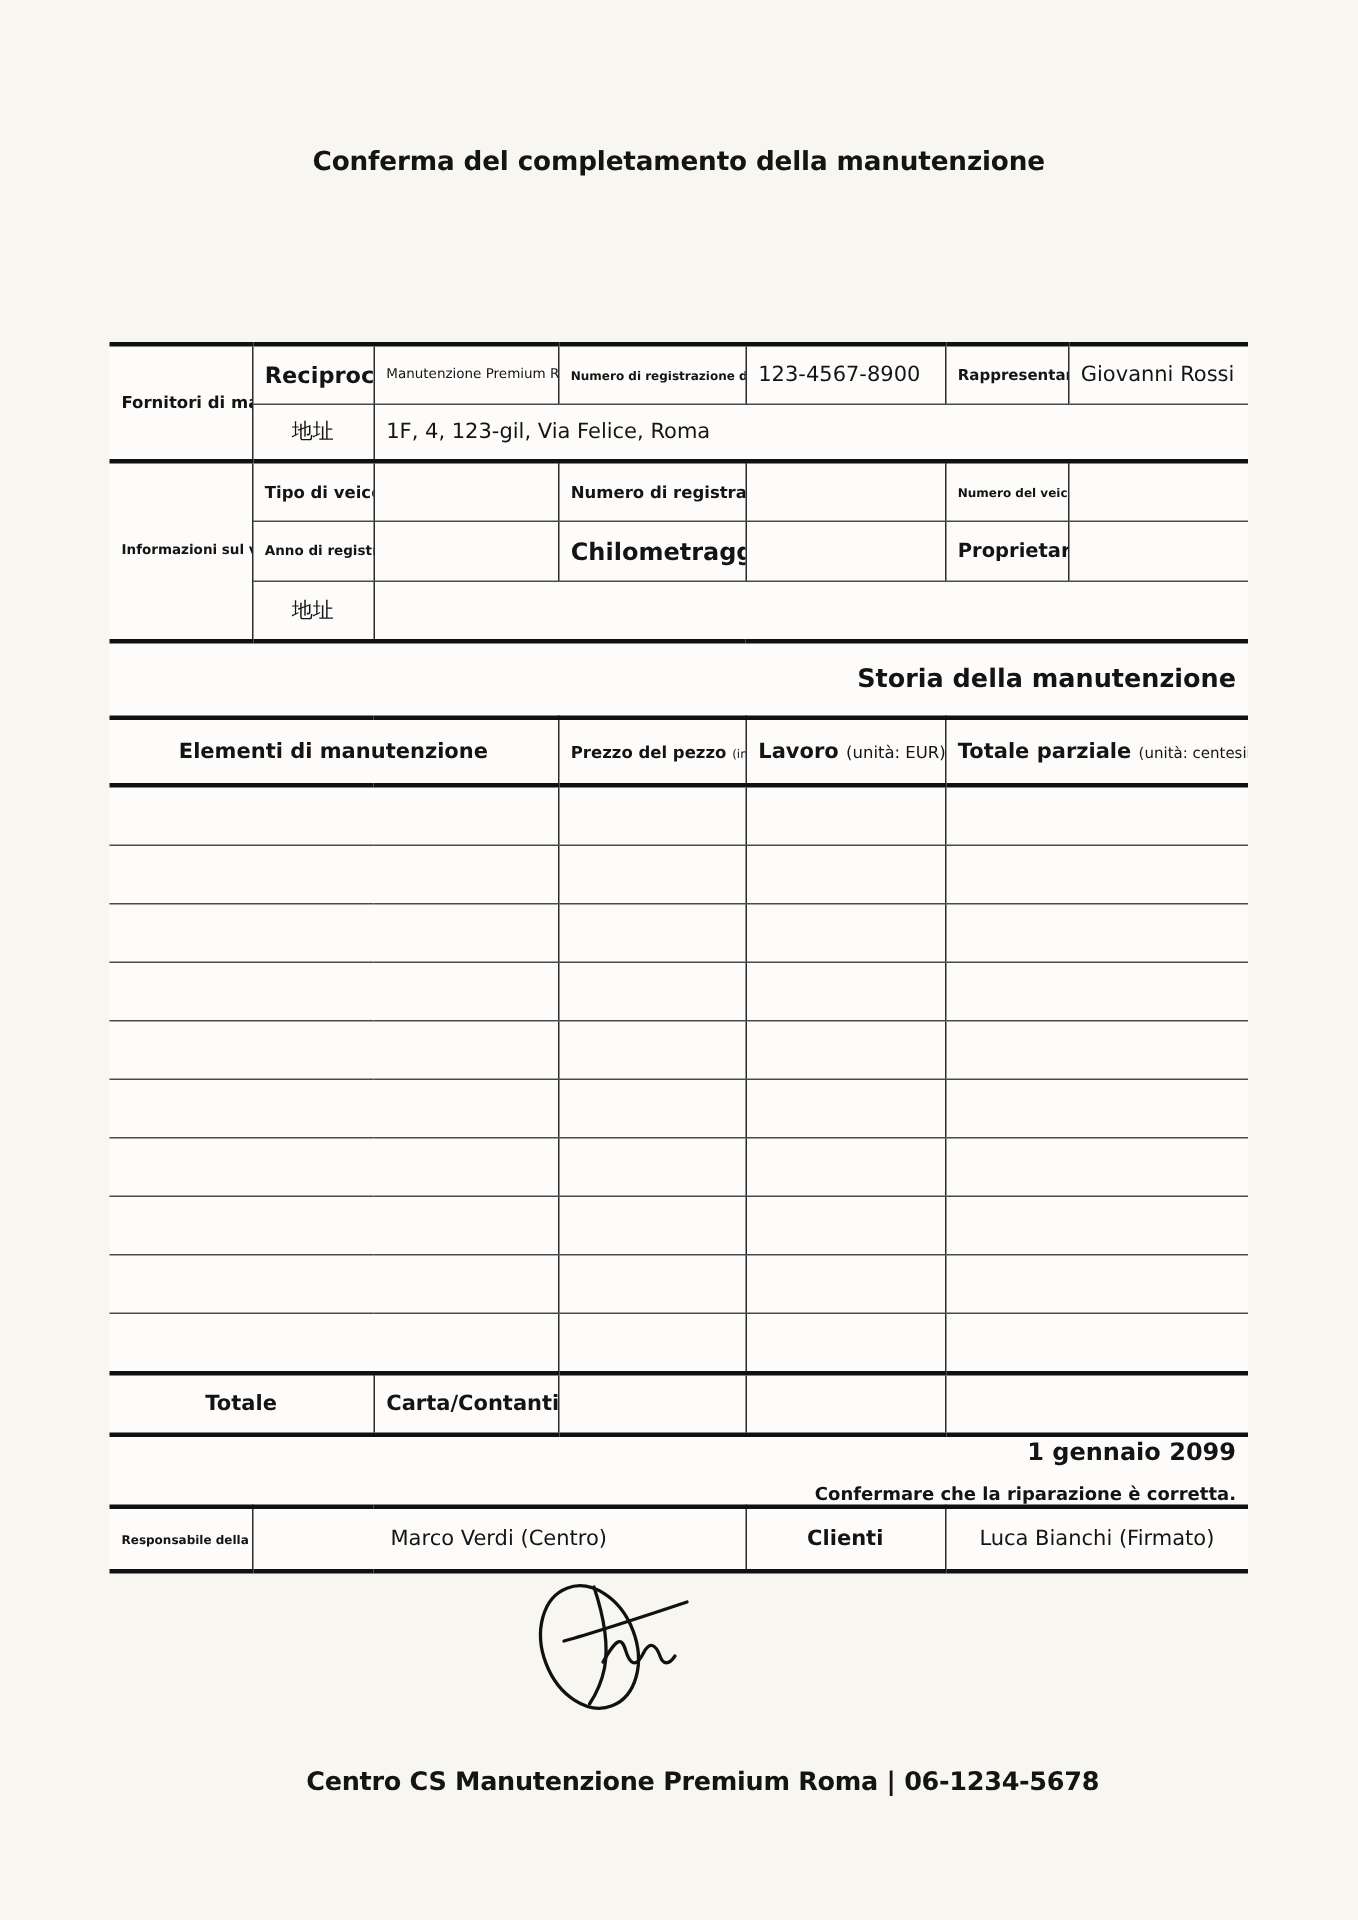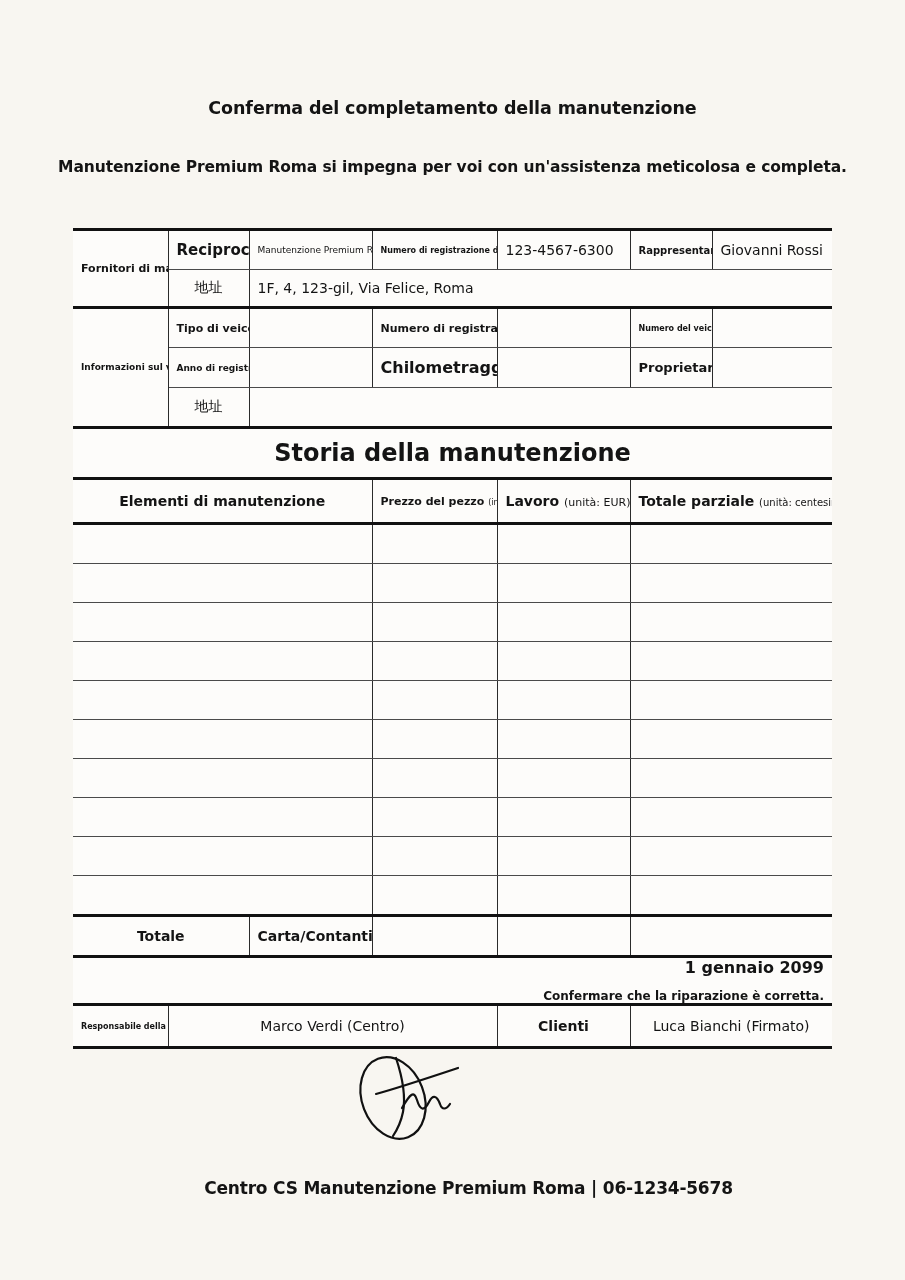--- a/index.html
+++ b/index.html
@@ -85,21 +85,21 @@
   .b   { font-weight: bold; }
   .f8  { font-size: 8px; }
   .f9  { font-size: 9px; }
   .f10 { font-size: 10px; }
   .f11 { font-size: 11px; }
   .f12 { font-size: 12px; }
   .f13 { font-size: 13px; }
   .f14 { font-size: 14px; }
   .f15 { font-size: 15px; }
   .f16 { font-size: 16px; }
-  .f18 { font-size: 24px; }
+  .f18 { font-size: 17px; text-align: right; }
   .cjk { font-family: "DejaVu Sans", "Liberation Sans", sans-serif; font-size: 14px; font-weight: normal; }
 
   .wrap2 { white-space: normal; line-height: 1.25; }
 
   .unit { font-weight: normal; }
 
   
   .confirm-cell {
     padding-top: 22px;
     padding-bottom: 26px;
@@ -137,41 +137,40 @@
     font-weight: bold;
     letter-spacing: -0.2px;
   }
 </style>
 </head>
 <body>
 
 <div class="page">
 
   <div class="doc-title">Conferma del completamento della manutenzione</div>
-  <div class="doc-subtitle">Manutenzione Premium Roma si impegna per voi con un'assistenza meticolosa e completa.</div>
 
   <div class="sheet">
     <table class="grid">
       <colgroup>
         <col style="width:95px">
         <col style="width:81px">
         <col style="width:123px">
         <col style="width:125px">
         <col style="width:133px">
         <col style="width:82px">
         <col style="width:120px">
       </colgroup>
 
       <tbody>
           <tr>
         <td rowspan="2" class="edge-l c b f11 wrap2 thick-top thick-bottom">Fornitori di manutenzione</td>
         <td class="c b f15 thick-top">Reciproco</td>
         <td class="l f9 thick-top">Manutenzione Premium Roma</td>
         <td class="c b f8 thick-top">Numero di registrazione dell'azienda</td>
-        <td class="l f14 thick-top" style="height:38px">123-4567-6300</td>
+        <td class="l f14 thick-top" style="height:38px">123-4567-8900</td>
         <td class="c b f10 thick-top">Rappresentante</td>
         <td class="edge-r l f14 thick-top">Giovanni Rossi</td>
       </tr>
       <tr>
         <td class="c cjk thick-bottom">地址</td>
         <td colspan="5" class="edge-r l f14 thick-bottom" style="height:36px">1F, 4, 123-gil, Via Felice, Roma</td>
       </tr>
 
       <tr>
         <td rowspan="3" class="edge-l c b f9 wrap2 thick-bottom">Informazioni sul veicolo</td>

